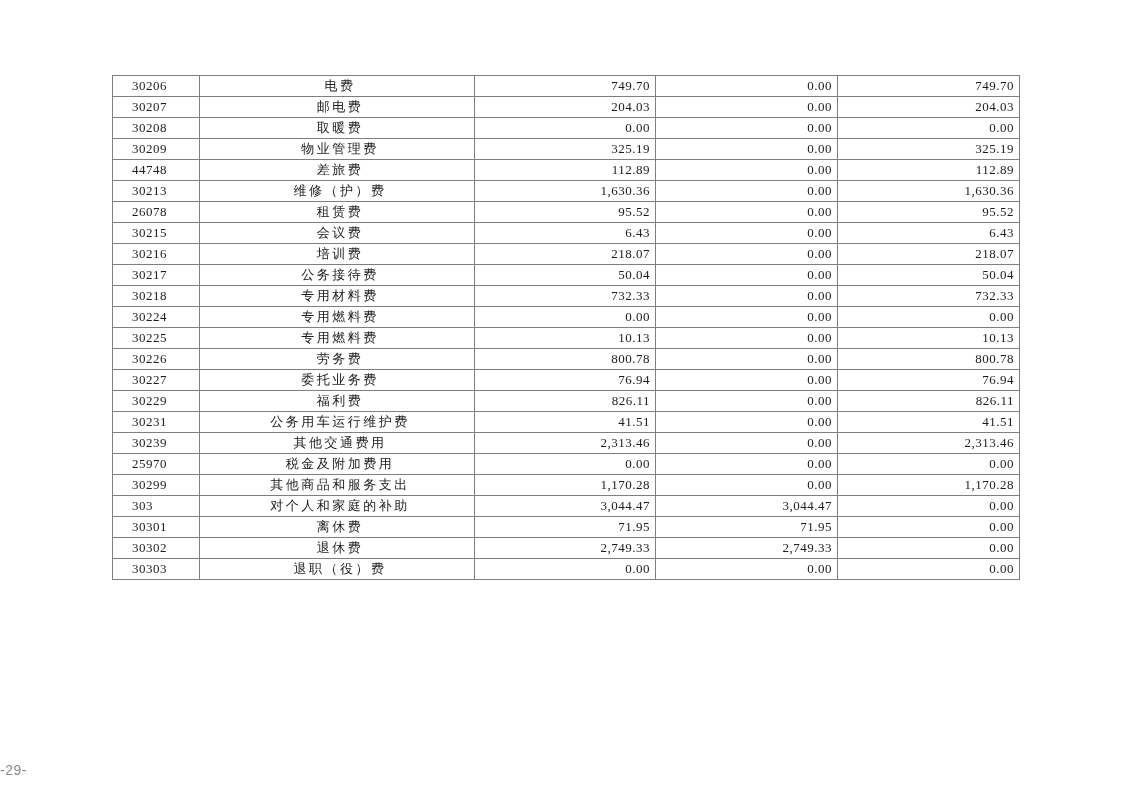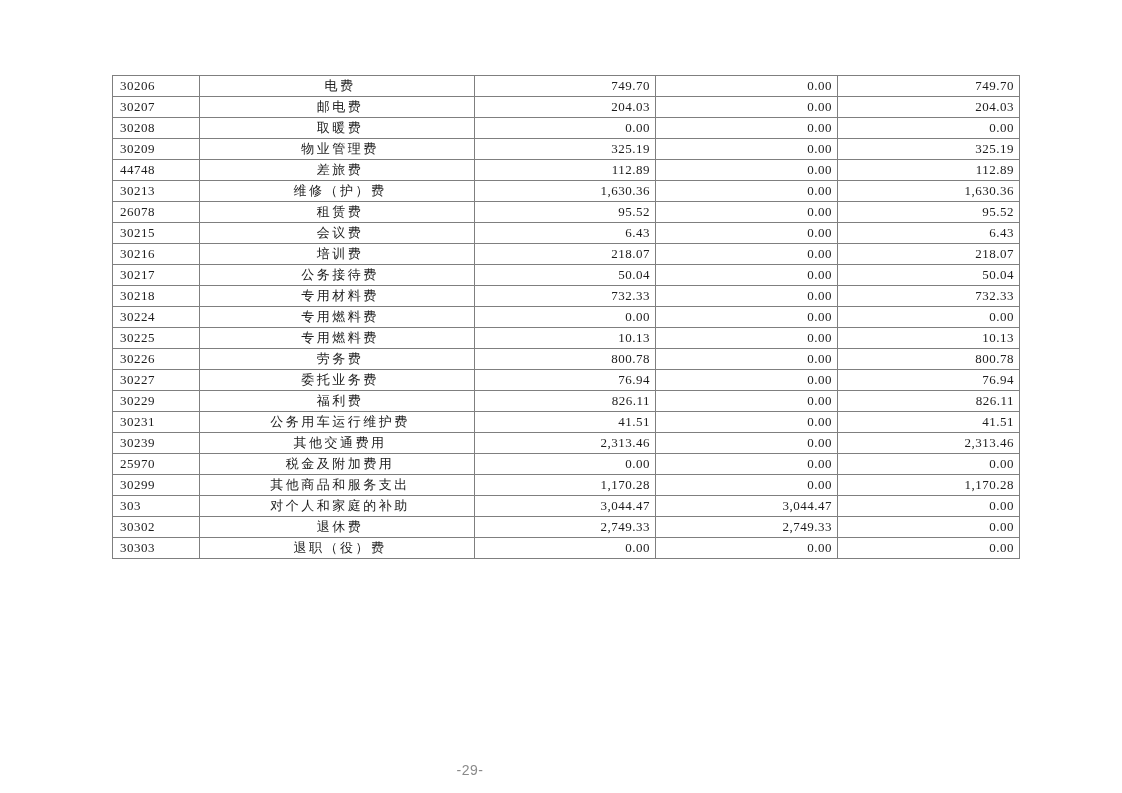--- a/index.html
+++ b/index.html
@@ -28,40 +28,39 @@
     height: 20px;
     font-size: 13px;
     color: #1c1c1c;
     padding: 0;
     white-space: nowrap;
     overflow: hidden;
     vertical-align: middle;
     background: #ffffff;
   }
   table.budget td.code {
-    padding-left: 7px;
+    padding-left: 19px;
     text-align: left;
     letter-spacing: 0.5px;
   }
   table.budget td.name {
     padding-left: 6px;
     text-align: center;
     letter-spacing: 2.5px;
   }
   table.budget td.num {
     padding-right: 5px;
     text-align: right;
     letter-spacing: 0.5px;
   }
   .page-number {
     position: absolute;
     left: 0;
     top: 762px;
     width: 940px;
-    text-align: center;
     font-family: "Liberation Sans", "DejaVu Sans", sans-serif;
     font-size: 14px;
     color: #8a8a8a;
     letter-spacing: 0.5px;
   }
 </style>
 </head>
 <body>
 
 <div class="page">
@@ -216,20 +215,27 @@
           <td class="num">1,170.28</td>
         </tr>
         <tr>
           <td class="code">303</td>
           <td class="name">对个人和家庭的补助</td>
           <td class="num">3,044.47</td>
           <td class="num">3,044.47</td>
           <td class="num">0.00</td>
         </tr>
         <tr>
+          <td class="code">30301</td>
+          <td class="name">离休费</td>
+          <td class="num">71.95</td>
+          <td class="num">71.95</td>
+          <td class="num">0.00</td>
+        </tr>
+        <tr>
           <td class="code">30302</td>
           <td class="name">退休费</td>
           <td class="num">2,749.33</td>
           <td class="num">2,749.33</td>
           <td class="num">0.00</td>
         </tr>
         <tr>
           <td class="code">30303</td>
           <td class="name">退职（役）费</td>
           <td class="num">0.00</td>

